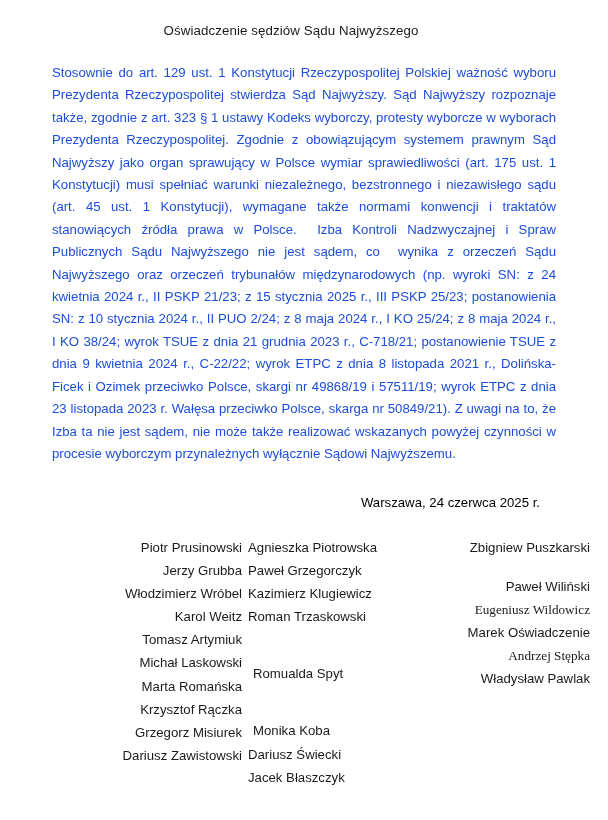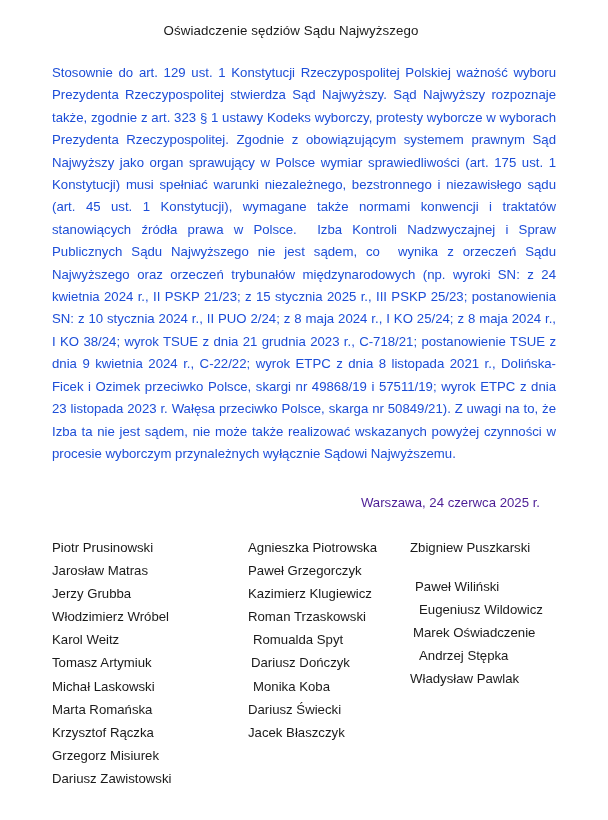--- a/index.html
+++ b/index.html
@@ -59,21 +59,21 @@
 
   
   .date-line {
     position: absolute;
     left: 52px;
     top: 492px;
     width: 488px;
     text-align: right;
     font-size: 13.2px;
     line-height: 22px;
-    color: #4c1d95;
+    color: #000000;
   }
 
   
   .signatories {
     position: absolute;
     left: 0;
     top: 536px;
     width: 608px;
     height: 284px;
   }
@@ -84,65 +84,64 @@
   .sig-column.col-1 { left: 52px;  width: 190px; }
   .sig-column.col-2 { left: 248px; width: 160px; }
   .sig-column.col-3 { left: 410px; width: 180px; }
 
   .sig-name {
     font-size: 13.2px;
     line-height: 23.1px;
     height: 23.1px;
     white-space: nowrap;
     color: #1a1a1a;
+    text-align: right;
   }
   
   .sig-column.col-2 .sig-name { text-align: left; }
-  .sig-column.col-2 .sig-name.indent-1 { padding-left: 5px; }
+  .sig-column.col-2 .sig-name.indent-1 { padding-left: 5px; margin-top: 34px; }
   .sig-column.col-2 .sig-name.indent-2 { padding-left: 3px; }
   .sig-column.col-3 .sig-name.indent-1 { padding-left: 5px; margin-top: 16px; }
-  .sig-column.col-3 .sig-name.indent-2 { padding-left: 9px; }
+  .sig-column.col-3 .sig-name.indent-2 { padding-left: 9px; font-family: Liberation Serif, serif; }
   .sig-column.col-3 .sig-name.indent-3 { padding-left: 3px; }
 </style>
 </head>
 <body>
 
 <div class="page">
 
   <div class="doc-title">Oświadczenie sędziów Sądu Najwyższego</div>
 
   <div class="body-block">
     <p class="body-text">Stosownie do art. 129 ust. 1 Konstytucji Rzeczypospolitej Polskiej ważność wyboru Prezydenta Rzeczypospolitej stwierdza Sąd Najwyższy. Sąd Najwyższy rozpoznaje także, zgodnie z art. 323 § 1 ustawy Kodeks wyborczy, protesty wyborcze w wyborach Prezydenta Rzeczypospolitej. Zgodnie z obowiązującym systemem prawnym Sąd Najwyższy jako organ sprawujący w Polsce wymiar sprawiedliwości (art. 175 ust. 1 Konstytucji) musi spełniać warunki niezależnego, bezstronnego i niezawisłego sądu (art. 45 ust. 1 Konstytucji), wymagane także normami konwencji i traktatów stanowiących źródła prawa w Polsce.  Izba Kontroli Nadzwyczajnej i Spraw Publicznych Sądu Najwyższego nie jest sądem, co  wynika z orzeczeń Sądu Najwyższego oraz orzeczeń trybunałów międzynarodowych (np. wyroki SN: z 24 kwietnia 2024 r., II PSKP 21/23; z 15 stycznia 2025 r., III PSKP 25/23; postanowienia SN: z 10 stycznia 2024 r., II PUO 2/24; z 8 maja 2024 r., I KO 25/24; z 8 maja 2024 r., I KO 38/24; wyrok TSUE z dnia 21 grudnia 2023 r., C-718/21; postanowienie TSUE z dnia 9 kwietnia 2024 r., C-22/22; wyrok ETPC z dnia 8 listopada 2021 r., Dolińska-Ficek i Ozimek przeciwko Polsce, skargi nr 49868/19 i 57511/19; wyrok ETPC z dnia 23 listopada 2023 r. Wałęsa przeciwko Polsce, skarga nr 50849/21). Z uwagi na to, że Izba ta nie jest sądem, nie może także realizować wskazanych powyżej czynności w procesie wyborczym przynależnych wyłącznie Sądowi Najwyższemu.</p>
   </div>
 
   <div class="date-line">Warszawa, 24 czerwca 2025 r.</div>
 
   <div class="signatories">
 
     <div class="sig-column col-1">
       <div class="sig-name">Piotr Prusinowski</div>
-      <div class="sig-name">Jarosław Matras</div>
       <div class="sig-name">Jerzy Grubba</div>
       <div class="sig-name">Włodzimierz Wróbel</div>
       <div class="sig-name">Karol Weitz</div>
       <div class="sig-name">Tomasz Artymiuk</div>
       <div class="sig-name">Michał Laskowski</div>
       <div class="sig-name">Marta Romańska</div>
       <div class="sig-name">Krzysztof Rączka</div>
       <div class="sig-name">Grzegorz Misiurek</div>
       <div class="sig-name">Dariusz Zawistowski</div>
     </div>
 
     <div class="sig-column col-2">
       <div class="sig-name">Agnieszka Piotrowska</div>
       <div class="sig-name">Paweł Grzegorczyk</div>
       <div class="sig-name">Kazimierz Klugiewicz</div>
       <div class="sig-name">Roman Trzaskowski</div>
       <div class="sig-name indent-1">Romualda Spyt</div>
-      <div class="sig-name indent-2">Dariusz Dończyk</div>
       <div class="sig-name indent-1">Monika Koba</div>
       <div class="sig-name">Dariusz Świecki</div>
       <div class="sig-name">Jacek Błaszczyk</div>
     </div>
 
     <div class="sig-column col-3">
       <div class="sig-name">Zbigniew Puszkarski</div>
       <div class="sig-name indent-1">Paweł Wiliński</div>
       <div class="sig-name indent-2">Eugeniusz Wildowicz</div>
       <div class="sig-name indent-3">Marek Oświadczenie</div>

